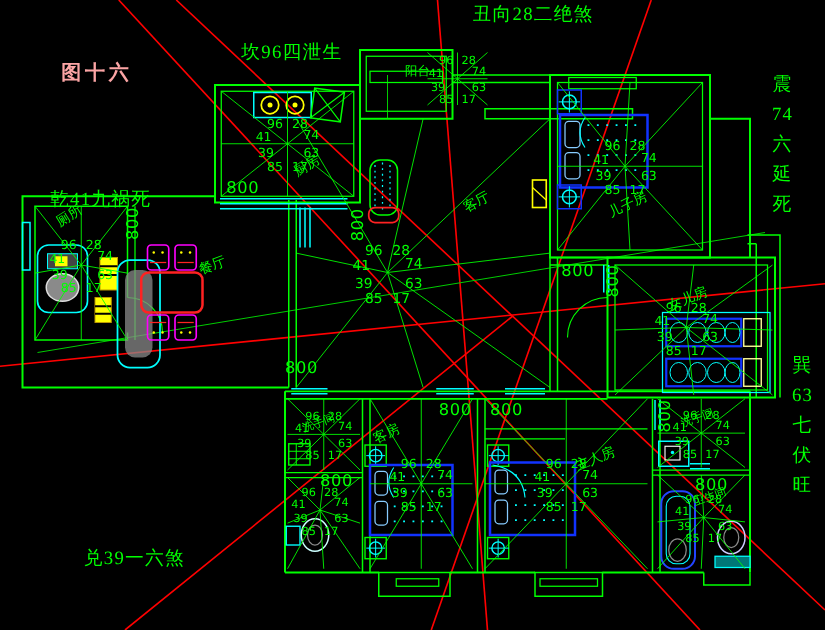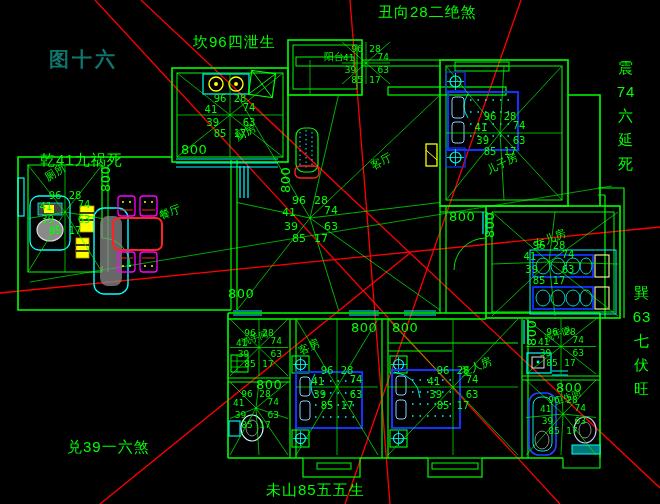--- a/index.html
+++ b/index.html
@@ -1,22 +1,22 @@
 <!DOCTYPE html>
 <html><head>
 <meta charset="utf-8">
 <style>
   html,body{margin:0;padding:0;background:#000;}
   #screen{position:relative;width:660px;height:504px;background:#000;overflow:hidden;
           font-family:"DejaVu Sans",sans-serif;}
   #geom{position:absolute;left:0;top:0;}
   .lbl{position:absolute;color:#00ff00;font-size:15px;white-space:pre;line-height:24px;
-       font-family:Liberation Sans, sans-serif;letter-spacing:1px;}
+       font-family:Liberation Serif, serif;letter-spacing:1px;}
   .lbl.v{text-align:center;width:28px;}
-  .title{color:#0f766e;font-size:20px;font-weight:bold;letter-spacing:3px;}
+  .title{color:#fca5a5;font-size:16px;font-weight:bold;letter-spacing:3px;}
   .room{position:absolute;color:#00ff00;font-size:11px;white-space:nowrap;
         letter-spacing:0px;transform-origin:left top;}
   .room.small{font-size:9px;}
 </style>
 </head>
 <body>
 
 <div id="screen">
 
 <svg id="geom" width="660" height="504" viewBox="0 0 660 504">
@@ -463,21 +463,20 @@
 74
 六
 延
 死</div>
 <div class="lbl v" style="left:628px;top:281px;">巽
 63
 七
 伏
 旺</div>
 <div class="lbl" style="left:67px;top:409px;margin-top:26px;">兑39一六煞</div>
-<div class="lbl" style="left:266px;top:478px;">未山85五五生</div>
 
 <div class="room" style="left:232px;top:132px;transform:rotate(-32deg);">厨房</div>
 <div class="room" style="left:42px;top:172px;transform:rotate(-32deg);">厕所</div>
 <div class="room" style="left:368px;top:160px;transform:rotate(-28deg);">客厅</div>
 <div class="room" style="left:157px;top:209px;transform:rotate(-20deg);">餐厅</div>
 <div class="room" style="left:324px;top:50px;font-size:10px;">阳台</div>
 <div class="room" style="left:484px;top:164px;transform:rotate(-26deg);">儿子房</div>
 <div class="room" style="left:532px;top:238px;transform:rotate(-22deg);">女儿房</div>
 <div class="room" style="left:296px;top:345px;transform:rotate(-26deg);">客房</div>
 <div class="room" style="left:458px;top:366px;transform:rotate(-22deg);">主人房</div>

